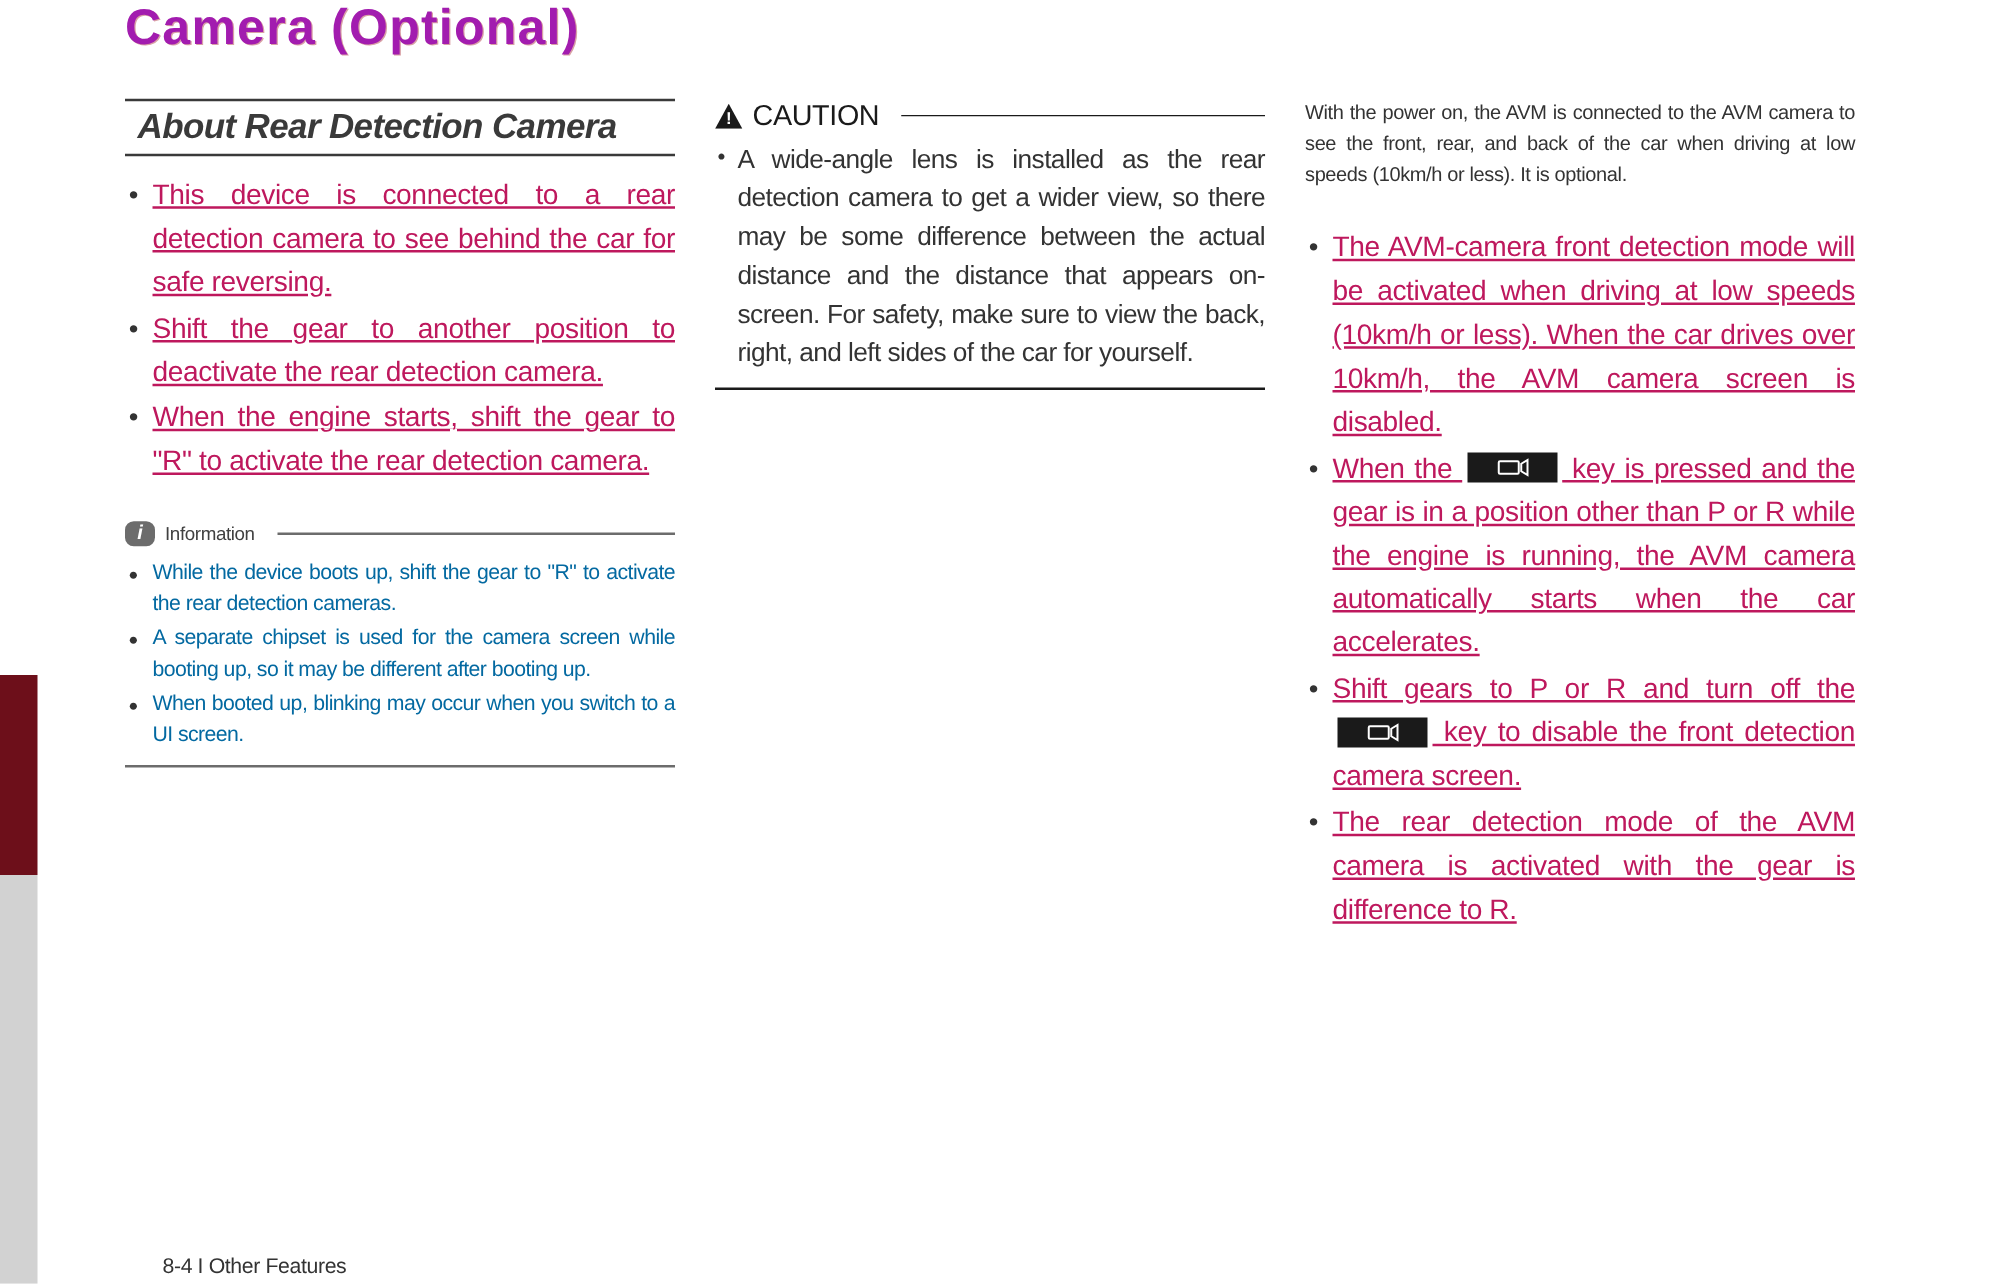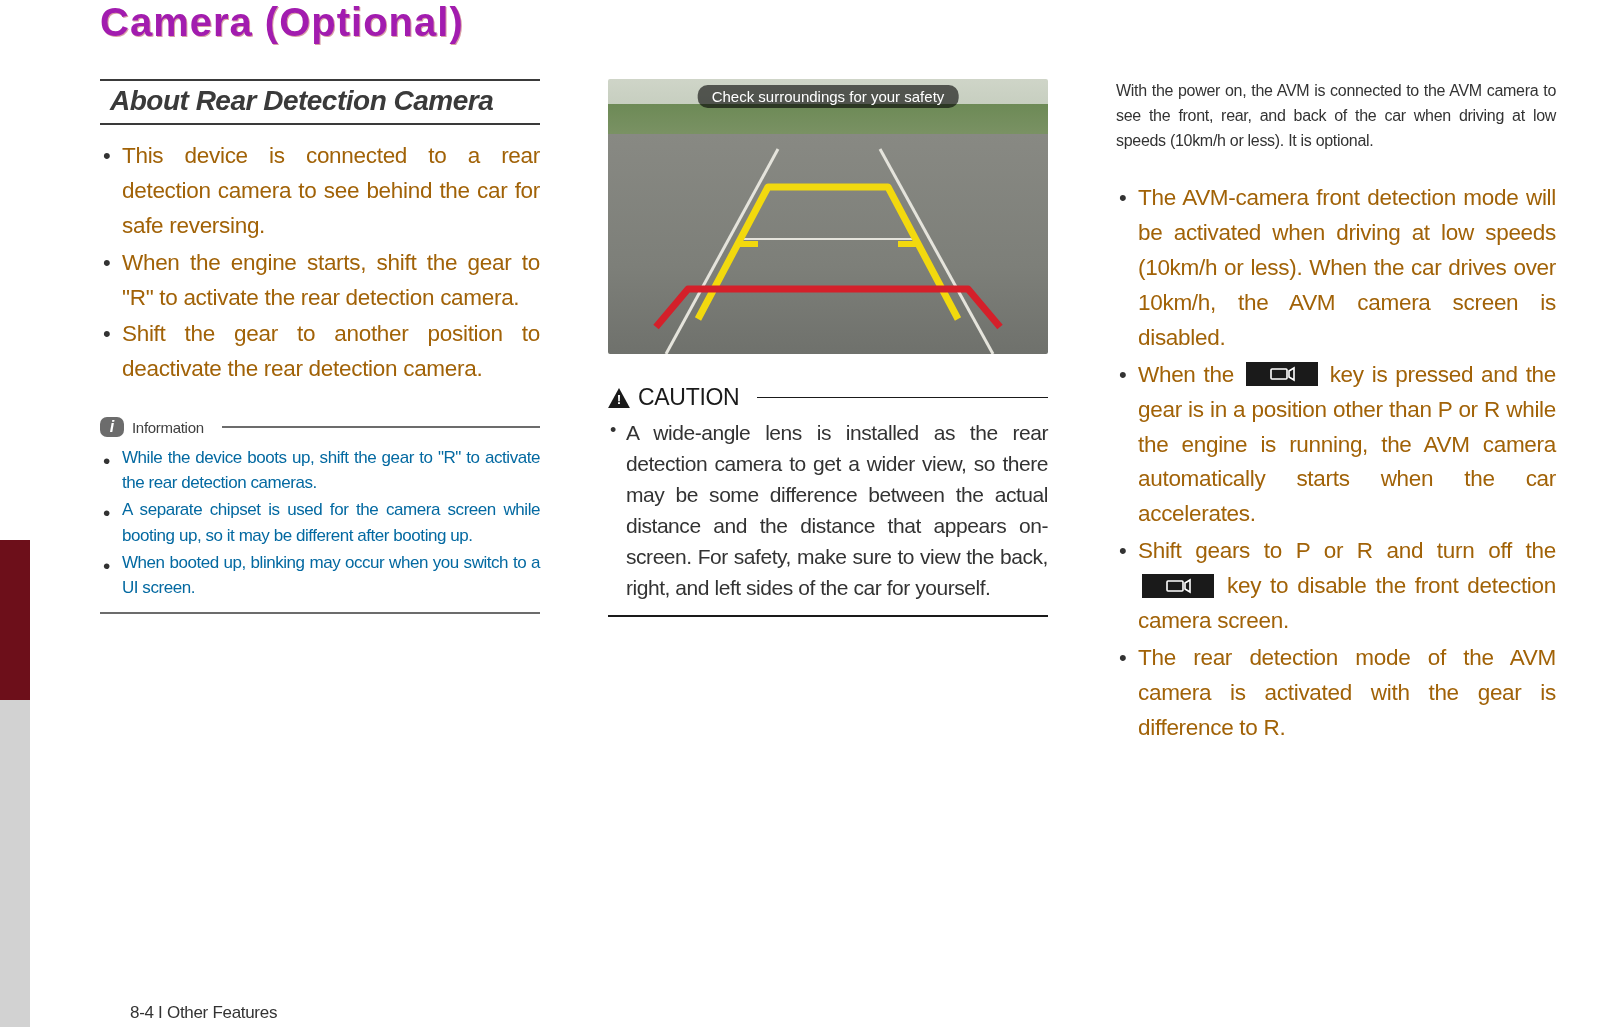--- a/index.html
+++ b/index.html
@@ -3,21 +3,21 @@
 <meta charset="utf-8">
 <style>
   * { box-sizing: border-box; margin: 0; padding: 0; }
   html, body { width: 1605px; height: 1027px; background: #ffffff; font-family: Arial, Helvetica, sans-serif; }
   .page { position: relative; width: 1605px; height: 1027px; display: flex; }
   .left-tabs { width: 30px; flex: 0 0 30px; display: flex; flex-direction: column; }
   .tab-spacer { height: 540px; }
   .tab-red { height: 160px; background: #6d0f1a; }
   .tab-gray { flex: 1; background: #d2d2d2; }
   .content { flex: 1; padding: 0 0 0 70px; position: relative; }
-  .columns { display: flex; gap: 68px; }
+  .columns { display: flex; gap: 32px; }
   .col { width: 440px; }
   .col2 { width: 440px; }
   .col3 { width: 440px; }
 
   .page-title {
     font-family: "Trebuchet MS", "Arial", sans-serif;
     color: #a21caf;
     text-shadow: 1px 1px 0 #d8a0a5;
     font-weight: 700;
     font-size: 40px;
@@ -33,27 +33,28 @@
     border-top: 2px solid #3a3a3a;
     border-bottom: 2px solid #3a3a3a;
     padding: 4px 0 6px 10px;
     margin-bottom: 14px;
     letter-spacing: -0.5px;
   }
 
   ul.body-list { list-style: none; padding: 0; margin: 0 0 30px 0; }
   ul.body-list > li {
     font-size: 22.5px;
-    color: #a16207;
+    color: #be185d;
     line-height: 1.55;
     text-align: justify;
     position: relative;
     padding-left: 22px;
     margin-bottom: 2px;
     letter-spacing: -0.3px;
+    text-decoration: underline;
   }
   ul.body-list > li::before {
     content: "•";
     position: absolute;
     left: 3px;
     top: 0;
     font-size: 22px;
     color: #333;
   }
 
@@ -225,57 +226,38 @@
 
     <h1 class="page-title">Camera (Optional)</h1>
 
     <div class="columns">
 
       <div class="col">
         <div class="section-head">About Rear Detection Camera</div>
 
         <ul class="body-list">
           <li>This device is connected to a rear detection camera to see behind the car for safe reversing.</li>
+          <li>Shift the gear to another position to deactivate the rear detection camera.</li>
           <li>When the engine starts, shift the gear to "R" to activate the rear detection camera.</li>
-          <li>Shift the gear to another position to deactivate the rear detection camera.</li>
         </ul>
 
         <div class="info-head">
           <span class="i-badge">i</span>
           <span class="label">Information</span>
           <span class="rule"></span>
         </div>
         <ul class="info-list">
           <li>While the device boots up, shift the gear to "R" to activate the rear detection cameras.</li>
           <li>A separate chipset is used for the camera screen while booting up, so it may be different after booting up.</li>
           <li>When booted up, blinking may occur when you switch to a UI screen.</li>
         </ul>
         <div class="info-bottom-rule"></div>
       </div>
 
       <div class="col2">
-        <div class="camera-box">
-          <div class="cam-sky"></div>
-          <div class="cam-grass"></div>
-          <div class="cam-road"></div>
-          <svg class="cam-svg" viewBox="0 0 440 275">
-
-            <line x1="58" y1="275" x2="170" y2="70" stroke="#e5e4dc" stroke-width="3"></line>
-            <line x1="385" y1="275" x2="272" y2="70" stroke="#e5e4dc" stroke-width="3"></line>
-            <line x1="130" y1="160" x2="310" y2="160" stroke="#e5e4dc" stroke-width="2"></line>
-
-            <polyline points="90,240 160,108 280,108 350,240" fill="none" stroke="#f2d90e" stroke-width="7" stroke-linejoin="round"></polyline>
-
-            <line x1="132" y1="165" x2="150" y2="165" stroke="#f2d90e" stroke-width="6"></line>
-            <line x1="290" y1="165" x2="308" y2="165" stroke="#f2d90e" stroke-width="6"></line>
-
-            <polyline points="48,248 80,210 360,210 392,248" fill="none" stroke="#d4202a" stroke-width="7" stroke-linejoin="round"></polyline>
-          </svg>
-          <div class="cam-banner">Check surroundings for your safety</div>
-        </div>
 
         <div class="caution-head">
           <svg class="tri" viewBox="0 0 24 22">
             <polygon points="12,0 24,22 0,22" fill="#1a1a1a"></polygon>
             <text x="12" y="18" text-anchor="middle" font-size="15" font-weight="700" fill="#fff" font-family="Arial">!</text>
           </svg>
           <span class="label">CAUTION</span>
           <span class="rule"></span>
         </div>
         <ul class="caution-list">

